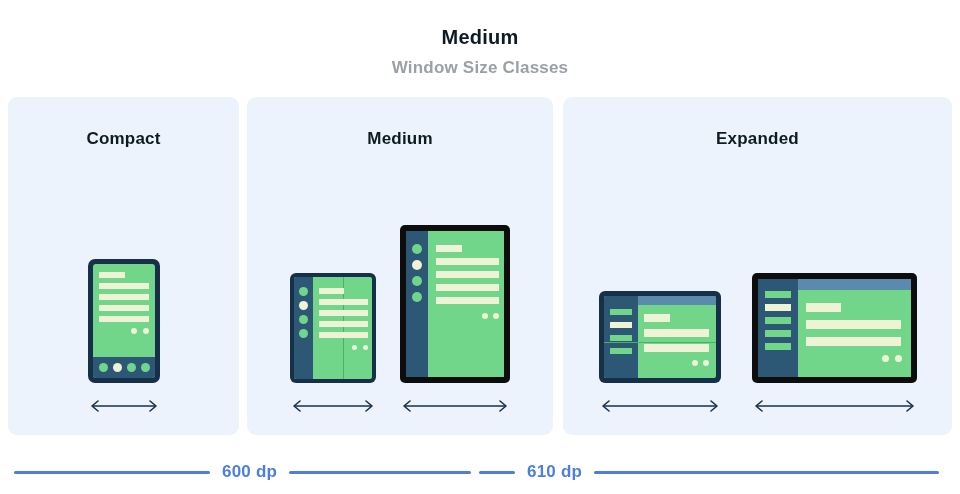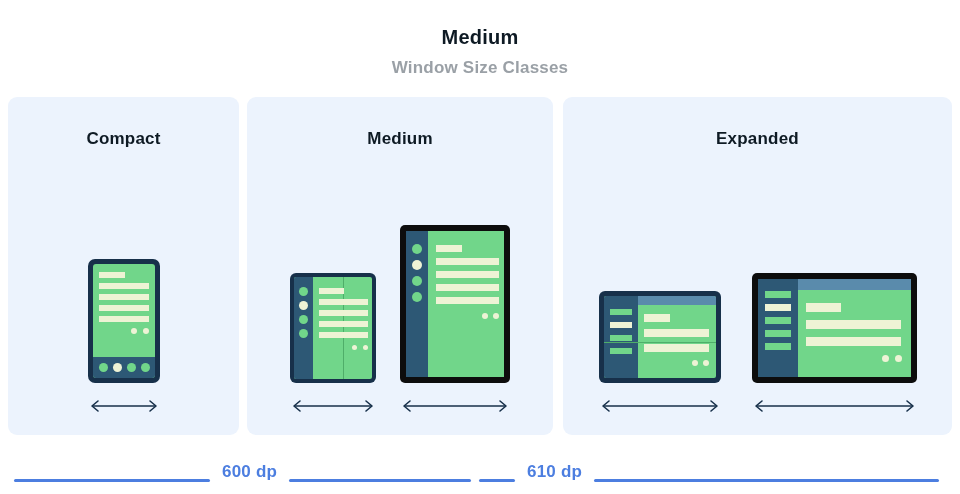--- a/index.html
+++ b/index.html
@@ -59,21 +59,21 @@
   .foldh{position:absolute;left:0;right:0;height:1px;background:#4fae69;}
   .navbar{position:absolute;left:0;right:0;bottom:0;background:#2d5875;}
 
   
   .arrowwrap{margin-top:12px;height:22px;display:flex;align-items:center;justify-content:center;}
   .arrow line,.arrow path{stroke:#17304a;stroke-width:1.6;fill:none;
     stroke-linecap:round;stroke-linejoin:round;}
 
   
   .measures{position:absolute;left:0;top:448px;width:960px;height:46px;}
-  .mrow{position:absolute;top:14px;display:flex;align-items:flex-end;}
+  .mrow{position:absolute;top:14px;display:flex;align-items:center;}
   .mline{height:3px;background:#4c7ee0;border-radius:2px;}
   .mlabel{
     font-size:17px;font-weight:bold;color:#4c7ee0;
     padding:0 12px;letter-spacing:.2px;white-space:nowrap;
   }
 </style>
 </head>
 <body>
 
 <div class="page">

